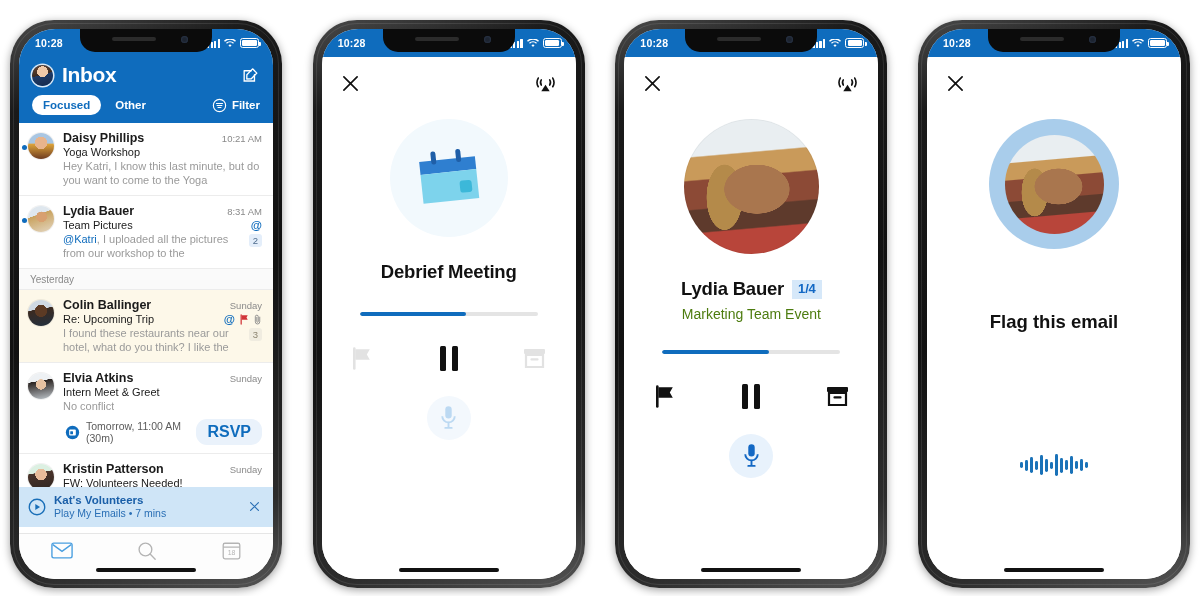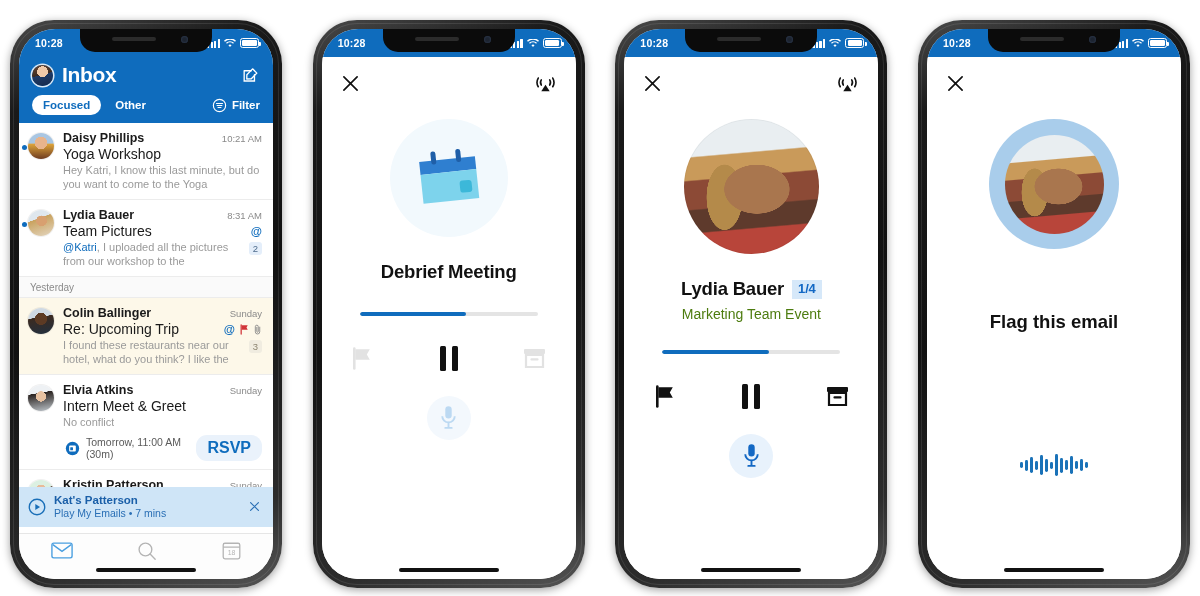--- a/index.html
+++ b/index.html
@@ -116,21 +116,21 @@
      linear-gradient(170deg,#cfd9e3 0 36%, #3b2a20 37%, #22303f 100%); }
   .av.elvia{ background: radial-gradient(circle at 50% 44%, #e7c2a2 0 26%, transparent 27%),
      linear-gradient(170deg,#eef1f4 0 32%, #2a2320 33%, #bfc6cc 100%); }
   .av.kristin{ background: radial-gradient(circle at 50% 40%, #e8bb99 0 28%, transparent 29%),
      linear-gradient(170deg,#dcf0e2 0 34%, #4a332a 35%, #2f2722 100%); }
   .rbody{ flex:1 1 auto; min-width:0; }
   .r1{ display:flex; align-items:baseline; justify-content:space-between; gap:6px; }
   .sender{ font-size:12.5px; font-weight:bold; color:#1a1a1a; white-space:nowrap; overflow:hidden; text-overflow:ellipsis;}
   .time{ font-size:9.5px; color:#8a8a8a; flex:0 0 auto; }
   .r2{ display:flex; align-items:center; justify-content:space-between; gap:6px; margin-top:1px;}
-  .subj{ font-size:14px; color:#1a1a1a; white-space:nowrap; overflow:hidden; text-overflow:ellipsis;}
+  .subj{ font-size:11px; color:#1a1a1a; white-space:nowrap; overflow:hidden; text-overflow:ellipsis;}
   .r2icons{ display:flex; align-items:center; gap:5px; flex:0 0 auto; }
   .at{ color:#0f6cbd; font-size:11.5px; font-weight:bold; }
   .r3{ display:flex; align-items:flex-start; justify-content:space-between; gap:6px; margin-top:1px; }
   .preview{ font-size:11px; line-height:1.28; color:#9a9a9a; max-height:28px; overflow:hidden; }
   .preview .mention{ color:#0f6cbd; }
   .count{
     flex:0 0 auto; font-size:9.5px; color:#4d6b8c; background:#e4eefa;
     border-radius:3px; padding:1px 4px; margin-top:2px;
   }
   .count.plain{ background:#f0ece0; color:#8b8470; }
@@ -391,21 +391,21 @@
           </div>
         </div>
       </div>
 
       <div class="player">
         <svg class="play-ic" viewBox="0 0 20 20">
           <circle cx="10" cy="10" r="8.6" fill="none" stroke="#1a6fb8" stroke-width="1.5"></circle>
           <path d="M8.1 6.6 13.4 10l-5.3 3.4z" fill="#1a6fb8"></path>
         </svg>
         <span class="ptxt">
-          <span class="ptitle" style="display:block">Kat's Patterson</span>
+          <span class="ptitle" style="display:block">Kat's Volunteers</span>
           <span class="psub" style="display:block">Play My Emails • 7 mins</span>
         </span>
         <svg width="13" height="13" viewBox="0 0 14 14" class="pclose">
           <path d="M2 2l10 10M12 2L2 12" stroke="#2a6fb5" stroke-width="1.5" stroke-linecap="round"></path>
         </svg>
       </div>
 
       <div class="tabbar">
         <svg width="22" height="17" viewBox="0 0 24 18">
           <rect x="1" y="1" width="22" height="16" rx="2" fill="none" stroke="#4a9fe0" stroke-width="1.5"></rect>

